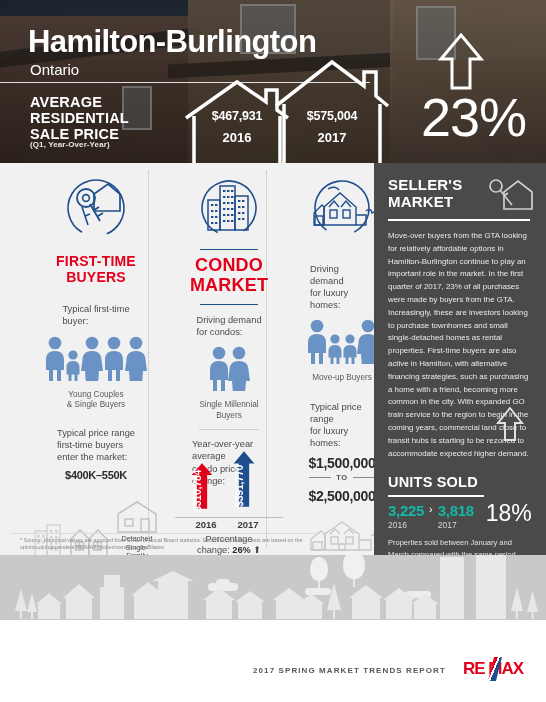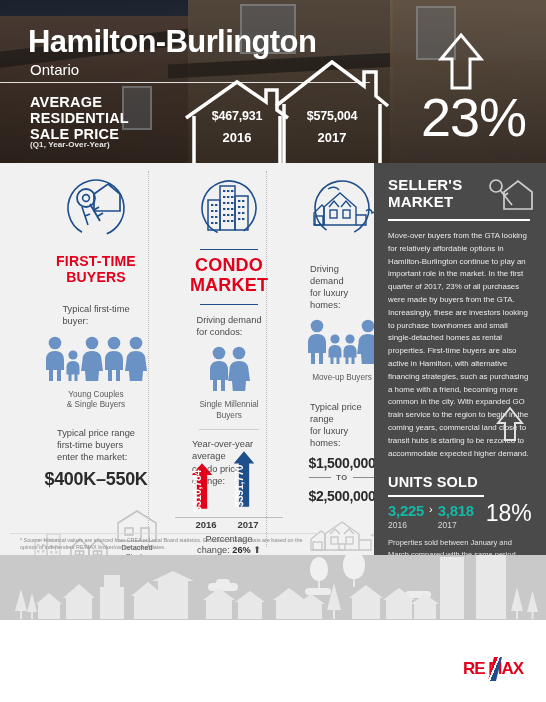--- a/index.html
+++ b/index.html
@@ -102,21 +102,21 @@
   .cap {
     color: #4a4a4a; font-size: 9.3px; text-align: left; line-height: 1.3;
     margin-top: 9px;
   }
   .subcap {
     color: #5a5a5a; font-size: 8.2px; text-align: center; line-height: 1.25;
     margin-top: 5px;
   }
   .hline { width: 80%; height: 1px; background: #cfcfcf; margin: 8px 0 0 0; }
   .bigval {
-    color: #2b2b2b; font-size: 18px; font-weight: bold; text-align:center;
+    color: #2b2b2b; font-size: 11px; font-weight: bold; text-align:center;
     margin-top: 6px; letter-spacing: -.3px;
   }
   .bigval.lux { font-size: 14px; }
   .to-row { display:flex; align-items:center; gap:5px; margin-top: 2px; }
   .to-line { width: 22px; height: 1px; background: #8a8a8a; }
   .to-txt { font-size: 7.5px; color:#555; font-weight:bold; letter-spacing:.5px; }
   .people { margin-top: 7px; }
   .proptypes { display:flex; align-items:flex-end; gap: 6px; margin-top: 8px; }
   .pt { display:flex; flex-direction:column; align-items:center; }
   .pt-lab { font-size: 7.3px; color:#7b7b7b; margin-top: 2px; text-align:center; line-height:1.15; }
@@ -668,20 +668,21 @@
     </div>
     <div class="tree" style="left:526px;top:36px;">
       <svg width="13" height="28" viewBox="0 0 13 28">
           <path d="M6.5 0 L12 21 L1 21 Z" fill="#e8e8e8"></path>
           <rect x="5.5" y="20" width="2" height="8" fill="#e8e8e8"></rect>
         </svg>
     </div>
   </div>
 
   <div class="footer">
+    <div class="foot-txt">2017 SPRING MARKET TRENDS REPORT</div>
     <div class="remax">
       <div class="remax-txt">
         RE<span style="opacity:0">/</span>MAX
         <span class="remax-slash"></span>
       </div>
     </div>
   </div>
 
 </div>
 

